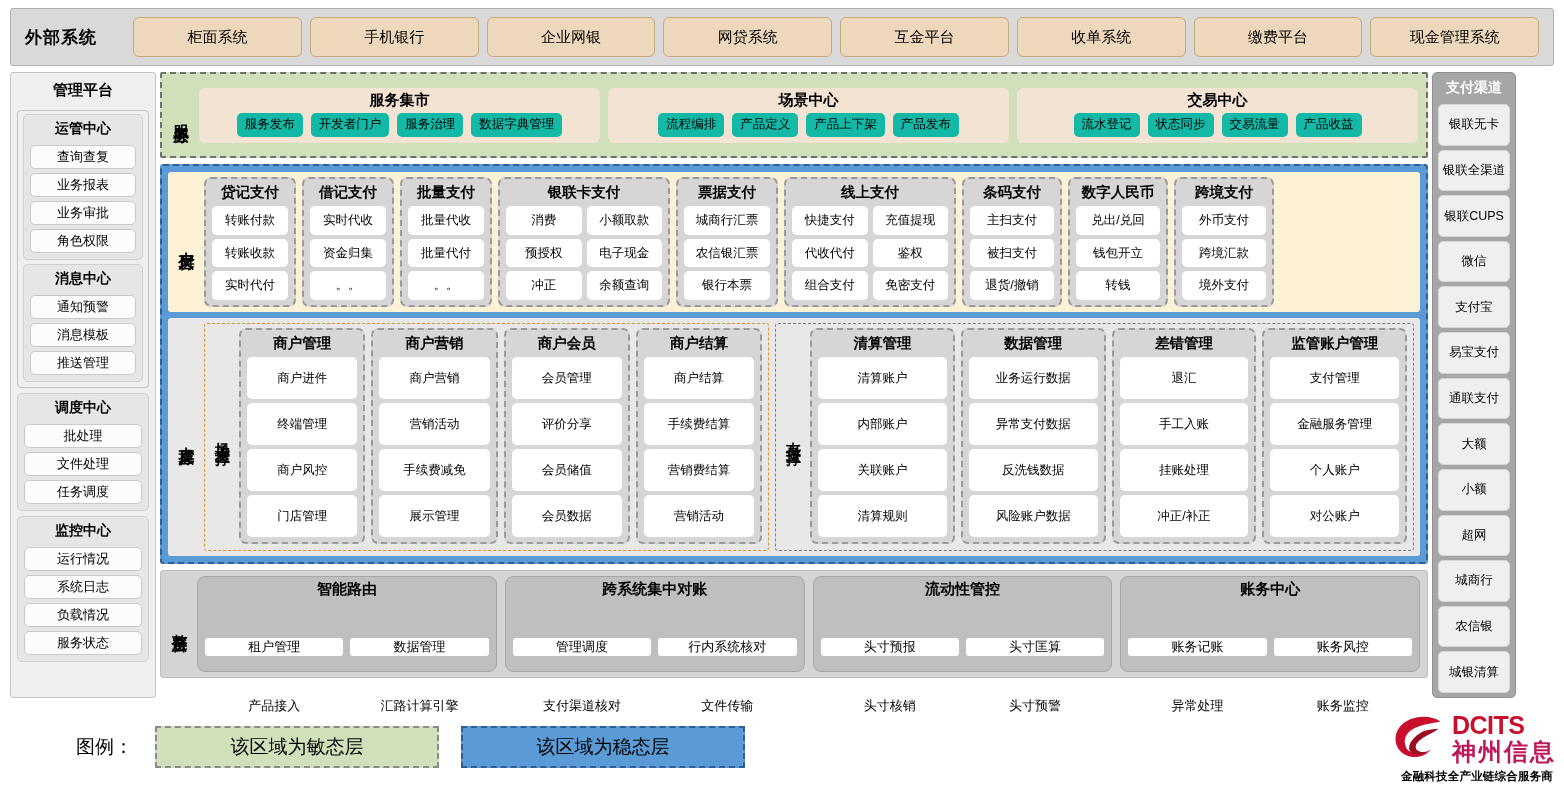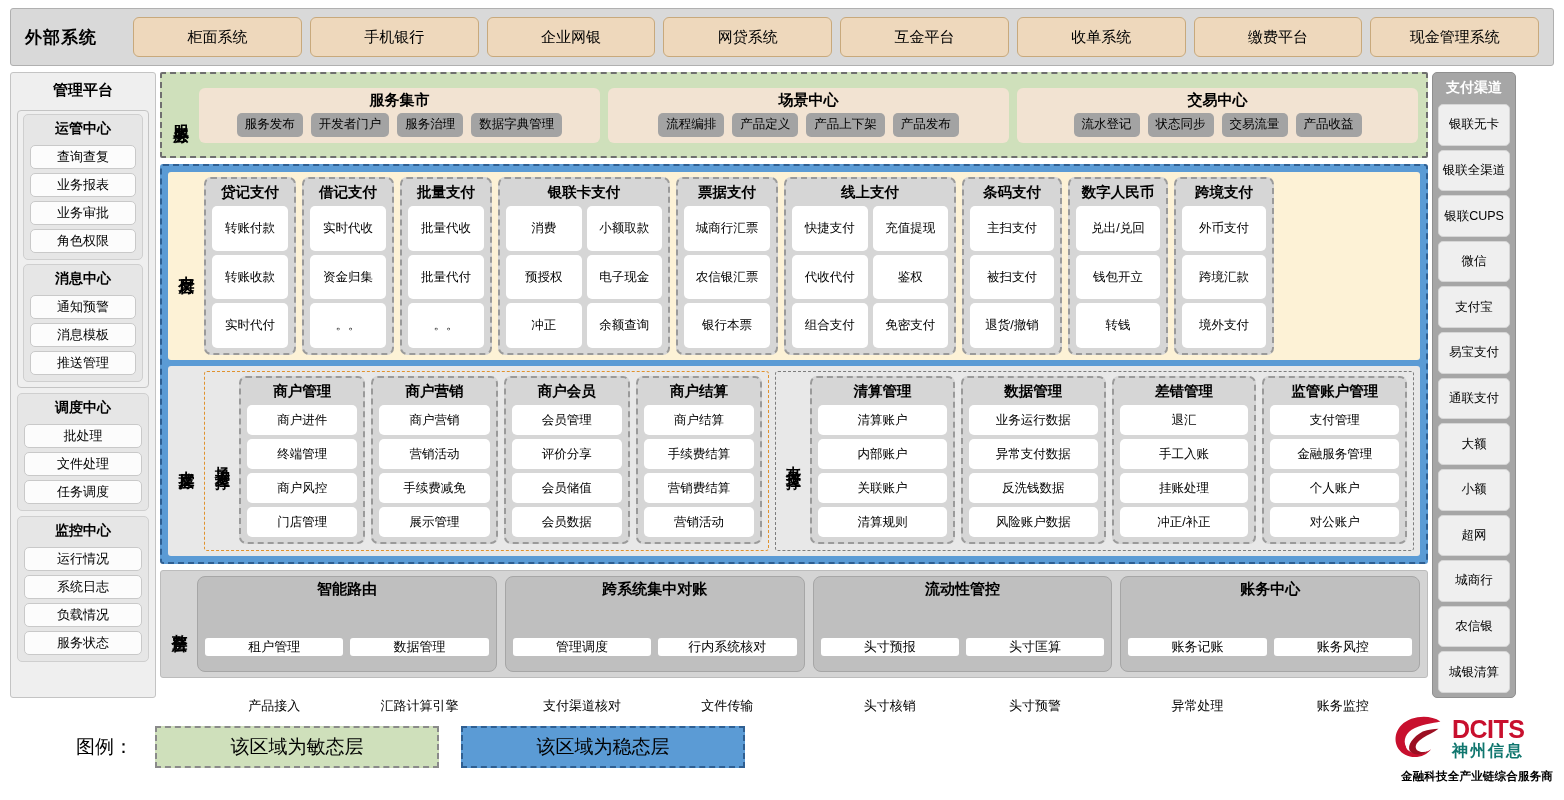--- a/index.html
+++ b/index.html
@@ -73,33 +73,33 @@
     font-size: 16px; font-weight: bold; letter-spacing: 2px; color: #000;
     display: flex; align-items: center; justify-content: center; flex: none;
   }
   .svc-card {
     flex: 1; background: #f2e3d2; border-radius: 6px; padding: 3px 8px 6px;
     display: flex; flex-direction: column;
   }
   .svc-card-title { font-size: 15px; font-weight: bold; text-align: center; color:#000; padding-bottom: 3px; }
   .svc-chips { display: flex; gap: 8px; align-items: center; justify-content: center; flex: 1; }
   .svc-chip {
-    background: #a3a3a3; border-radius: 5px; padding: 4px 8px; font-size: 12.5px;
+    background: #14b8a6; border-radius: 5px; padding: 4px 8px; font-size: 12.5px;
     color: #000; white-space: nowrap; display:flex; align-items:center; justify-content:center; height:24px;
   }
 
   
   .stable {
     margin-top: 6px; height: 400px; background: #5b9bd5; border: 2px dashed #2f5f92;
     border-radius: 3px; padding: 6px; display: flex; flex-direction: column; gap: 6px;
   }
 
   
   .pay-layer {
-    height: 188px; background: #fdf2d6; border-radius: 3px;
+    height: 140px; background: #fdf2d6; border-radius: 3px;
     display: flex; align-items: stretch; padding: 5px 6px; gap: 6px;
   }
   .pay-groups { flex: 1; display: flex; gap: 6px; align-items: stretch; }
   .grp {
     background: #d6d6d6; border: 2px dashed #9a9a9a; border-radius: 7px;
     padding: 2px 6px 5px; display: flex; flex-direction: column;
   }
   .grp-title { font-size: 14.5px; font-weight: bold; text-align: center; color: #000; padding: 2px 0 4px; white-space: nowrap; }
   .grp-body { flex: 1; display: flex; flex-direction: column; gap: 4px; }
   .grp-row { display: flex; gap: 5px; flex: 1; }
@@ -147,21 +147,21 @@
   }
   .legend-agile { background: #cfe0bb; border: 2px dashed #8a8a8a; width: 284px; }
   .legend-stable { background: #5b9bd5; border: 2px dashed #2f5f92; width: 284px; }
 
   
   .logo { position: absolute; left: 1392px; top: 712px; width: 170px; height: 82px; }
   .logo-row { display: flex; align-items: center; gap: 4px; height: 54px; }
   .logo-mark { width: 56px; height: 50px; flex: none; }
   .logo-text { display: flex; flex-direction: column; justify-content: center; }
   .logo-en { font-size: 25px; font-weight: bold; color: #c8102e; letter-spacing: -0.5px; line-height: 1; font-family: "Liberation Sans", sans-serif; }
-  .logo-cn { font-size: 16px; font-weight: bold; color: #0f766e; letter-spacing: 2px; line-height: 1.15; }
+  .logo-cn { font-size: 24px; font-weight: bold; color: #be185d; letter-spacing: 2px; line-height: 1.15; }
   .logo-tag { font-size: 11.5px; font-weight: bold; color: #000; letter-spacing: 0.2px; margin-top: 3px; text-align:center; }
 </style>
 </head>
 <body>
 
 <div class="page">
 
   <div class="ext-bar">
     <div class="ext-title">外部系统</div>
     <div class="ext-items" id="ext-items">

